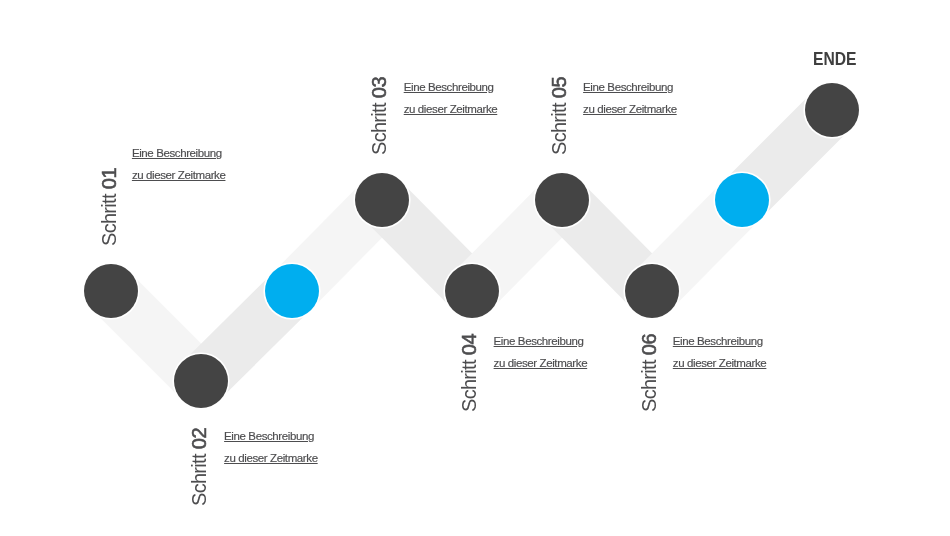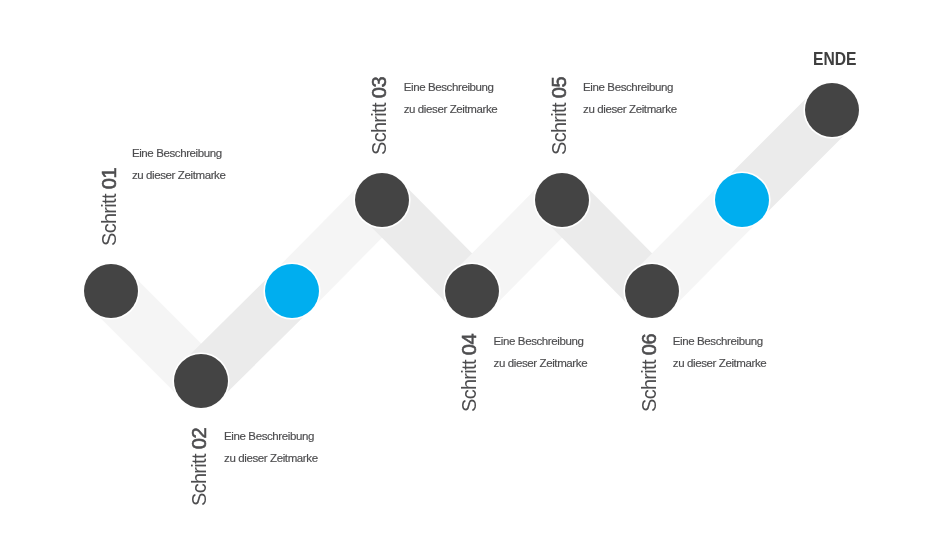--- a/index.html
+++ b/index.html
@@ -12,21 +12,21 @@
   .step{position:absolute;}
   .vlabel{position:absolute;white-space:nowrap;color:#4d4d4f;
           transform-origin:0 0;transform:rotate(-90deg) translateZ(0);
           font-size:20px;line-height:1;letter-spacing:-0.7px;}
   .vlabel .word{font-weight:400;}
   .vlabel .num{font-weight:400;letter-spacing:-0.2px;
         -webkit-text-stroke:0.62px #4d4d4f;}
   .desc{position:absolute;white-space:nowrap;color:#4d4d4f;
         font-size:11.5px;line-height:22px;letter-spacing:-0.39px;
         -webkit-text-stroke:0.16px #4d4d4f;
-        transform:translateZ(0);}
+        transform:translateZ(0);text-decoration:underline;}
   .endlabel{position:absolute;white-space:nowrap;color:#3f3f3f;
         font-size:18px;line-height:1;font-weight:700;
         transform-origin:0 0;transform:scaleX(0.87) translateZ(0);}
 </style>
 </head>
 <body>
 
 <div id="stage">
   <svg id="zig" viewBox="0 0 950 536">
       <line x1="111" y1="291" x2="201" y2="381" stroke="#f5f5f5" stroke-width="53" stroke-linecap="butt"></line>

